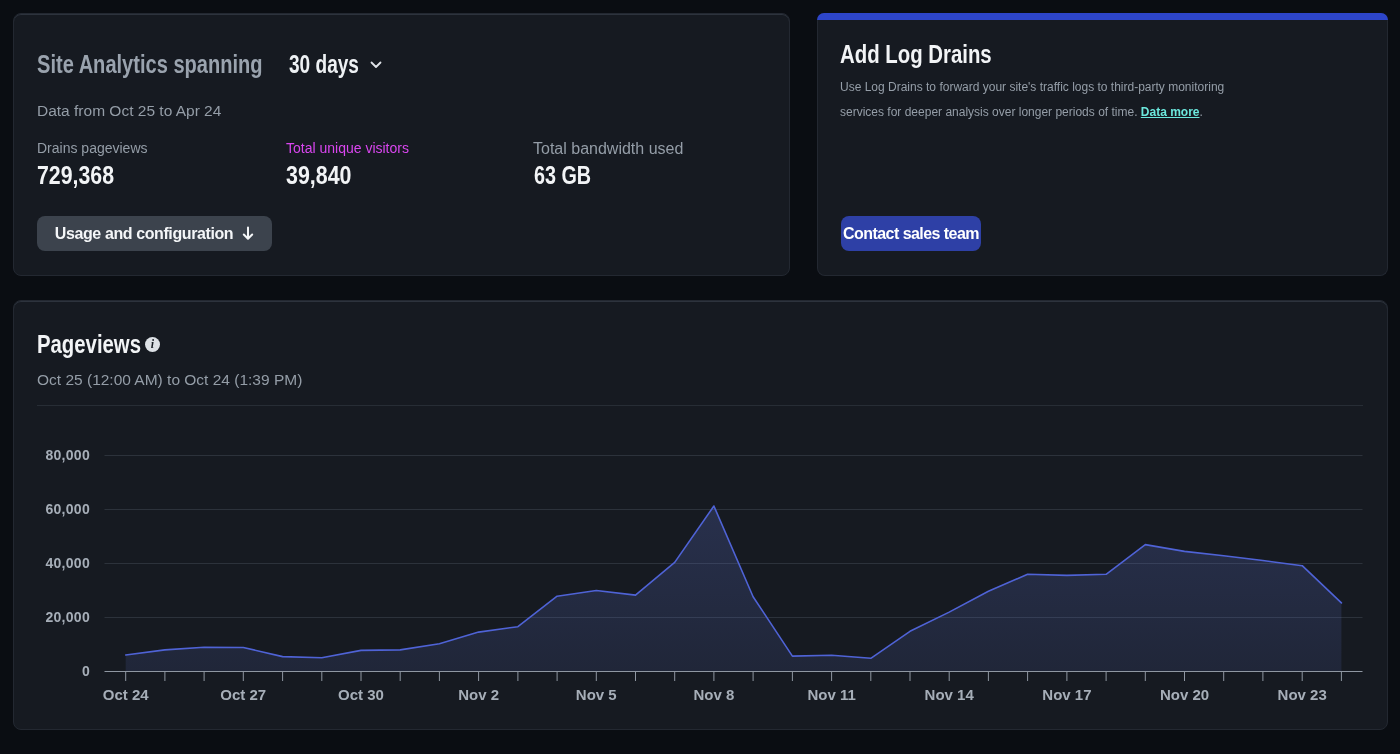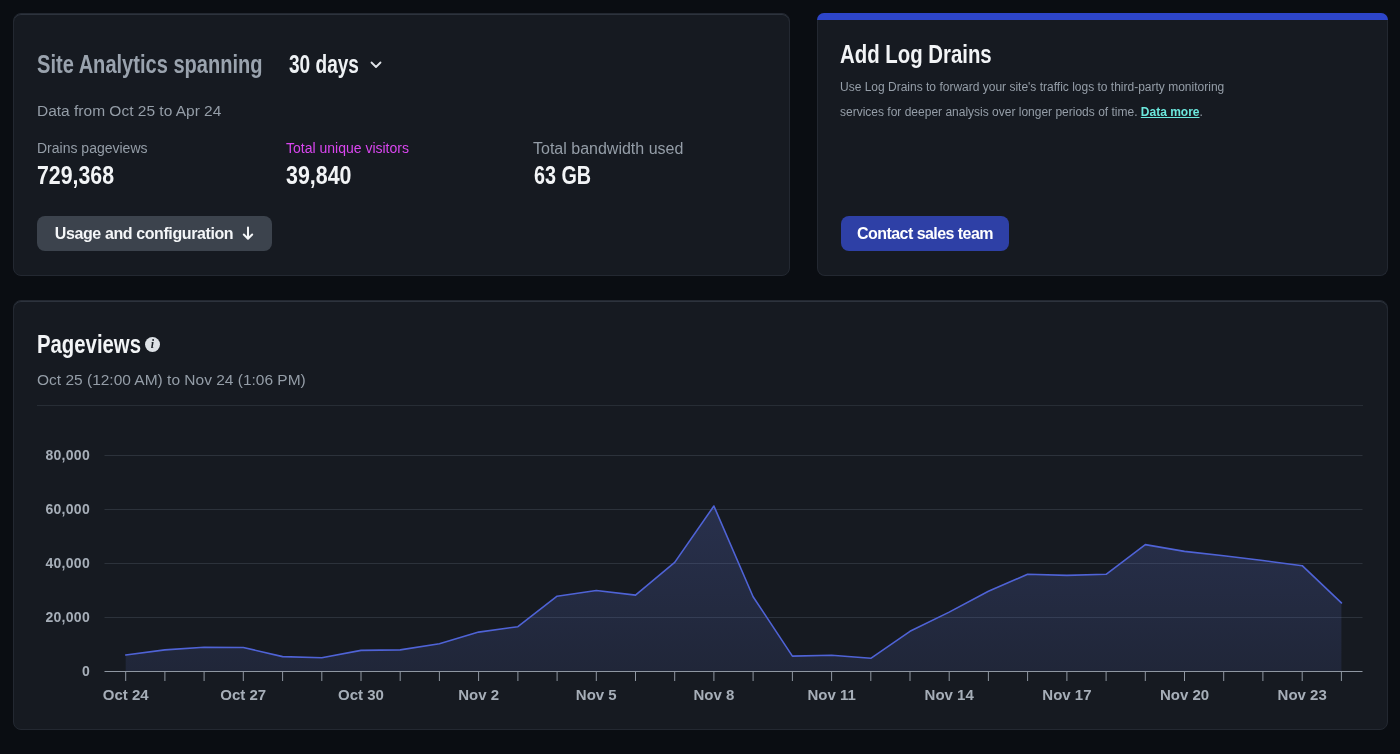--- a/index.html
+++ b/index.html
@@ -30,26 +30,26 @@
   <div class="abs" style="left:534px; top:161px; font-size:25px; font-weight:700; color:#f2f4f6; transform:scaleX(0.791); transform-origin:0 0;">63 GB</div>
 
   <div class="abs" style="left:37px; top:216px; width:235px; height:35px; background:#3c434d; border-radius:8px; color:#f4f6f8; font-size:16px; font-weight:700; line-height:35px; text-align:center; letter-spacing:-0.4px;">Usage and configuration<svg width="12" height="15" viewBox="0 0 12 15" style="margin-left:9px; vertical-align:-2px;">
         <path d="M6 1.5 V12 M1.8 8.5 L6 12.8 L10.2 8.5" stroke="#f4f6f8" stroke-width="2" fill="none" stroke-linecap="round" stroke-linejoin="round"></path>
       </svg></div>
 
   <div class="card" style="left:817px; top:13px; width:571px; height:263px; border-top:none; box-shadow:none;"></div>
   <div class="abs" style="left:817px; top:13px; width:571px; height:7px; background:#2d45c9; border-radius:8px 8px 0 0;"></div>
   <div class="abs" style="left:840px; top:40px; font-size:25px; font-weight:700; color:#f2f4f6; transform:scaleX(0.815); transform-origin:0 0; white-space:pre;">Add Log Drains</div>
   <div class="abs" style="left:840px; top:75px; font-size:12px; line-height:24.5px; color:#959ea8;">Use Log Drains to forward your site's traffic logs to third-party monitoring<br>services for deeper analysis over longer periods of time. <span style="color:#6ce8dd; font-weight:700; text-decoration:underline;">Data more</span>.</div>
-  <div class="abs" style="left:841px; top:216px; width:168px; height:35px; background:#2e40a6; border-radius:8px; color:#ffffff; font-size:16px; font-weight:700; line-height:35px; text-align:center; letter-spacing:-0.55px;">Contact sales team</div>
+  <div class="abs" style="left:841px; top:216px; width:140px; height:35px; background:#2e40a6; border-radius:8px; color:#ffffff; font-size:16px; font-weight:700; line-height:35px; text-align:center; letter-spacing:-0.55px;">Contact sales team</div>
 
   <div class="card" style="left:13px; top:300px; width:1375px; height:430px;"></div>
   <div class="abs" style="left:37px; top:330px; font-size:25px; font-weight:700; color:#f2f4f6; transform:scaleX(0.813); transform-origin:0 0;">Pageviews</div>
   <div class="abs" style="left:145px; top:336.5px; width:15px; height:15px; border-radius:50%; background:#dde1e6; color:#171c23; font-family:'Liberation Serif',serif; font-style:italic; font-weight:700; font-size:12px; line-height:15px; text-align:center;">i</div>
-  <div class="abs" style="left:37px; top:371px; font-size:15.5px; color:#949da7;">Oct 25 (12:00 AM) to Nov 24 (1:06 PM)</div>
+  <div class="abs" style="left:37px; top:371px; font-size:15.5px; color:#949da7;">Oct 25 (12:00 AM) to Oct 24 (1:39 PM)</div>
   <div class="abs" style="left:37px; top:405px; width:1326px; height:1px; background:#272d35;"></div>
 
   <svg class="abs" style="left:0; top:0;" width="1400" height="754" viewBox="0 0 1400 754">
     <defs>
       <linearGradient id="areafill" x1="0" y1="506" x2="0" y2="672" gradientUnits="userSpaceOnUse">
         <stop offset="0" stop-color="#6277d6" stop-opacity="0.24"></stop>
         <stop offset="1" stop-color="#6277d6" stop-opacity="0.13"></stop>
       </linearGradient>
     </defs>
 

